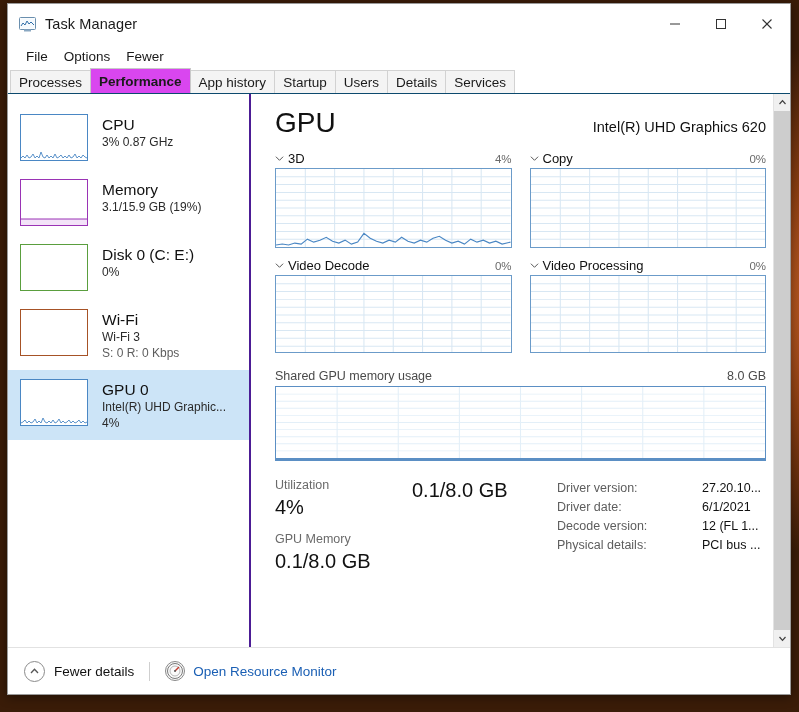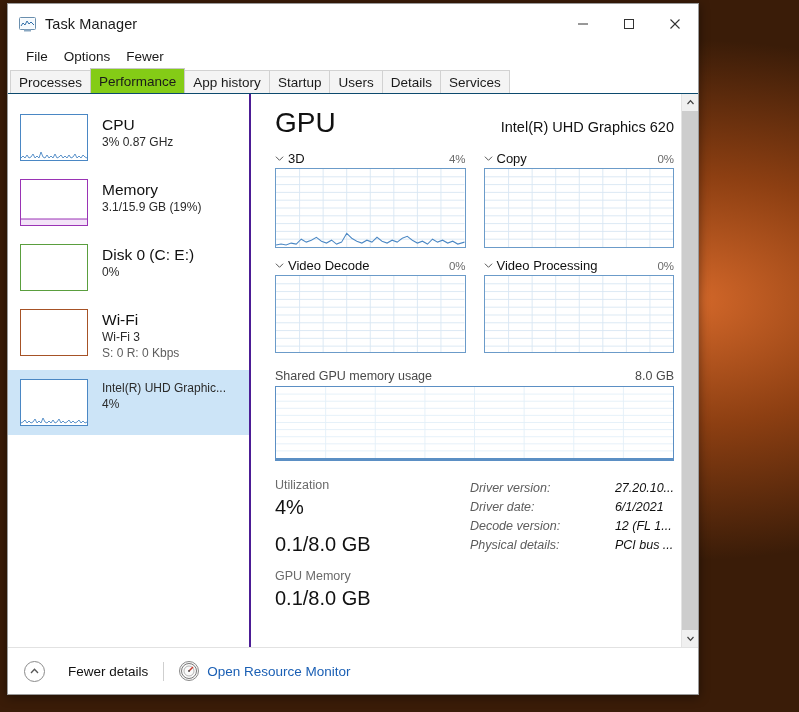--- a/index.html
+++ b/index.html
@@ -14,21 +14,21 @@
       radial-gradient(ellipse 420px 260px at 690px 300px, #d4682a 0%, #8d3f12 48%, #3a1c08 100%),
       radial-gradient(ellipse 500px 400px at 120px 690px, #c86a1e 0%, #6e3a12 60%, #2a1405 100%),
       linear-gradient(150deg, #8a5520 0%, #a8601f 30%, #5d2f0c 65%, #24120a 100%);
     position: relative;
   }
 
   
   .window {
     position: absolute;
     left: 7px; top: 3px;
-    width: 692px; height: 692px;
+    width: 784px; height: 692px;
     background: #ffffff;
     border: 1px solid #9a9a9a;
     display: flex; flex-direction: column;
     box-shadow: 0 2px 10px rgba(0,0,0,.45);
   }
 
   
   .titlebar {
     height: 40px; flex: 0 0 40px;
     display: flex; align-items: center;
@@ -82,25 +82,25 @@
     font-size: 13.5px; color: #1a1a1a;
     display: flex; align-items: center;
     border: 1px solid #d2d2d2;
     border-bottom: none;
     background: #f4f4f4;
     margin-right: -1px;
     cursor: default;
     position: relative;
   }
   .tab.active {
-    background: #84cc16;
+    background: #d946ef;
     height: 25px;
     border-color: #c9c9c9;
     z-index: 3;
-    font-weight: 400;
+    font-weight: 700;
     text-align: center;
   }
 
   
   .body-area {
     flex: 1 1 auto;
     display: flex;
     background: #ffffff;
     position: relative;
     overflow: hidden;
@@ -201,21 +201,21 @@
   
   .stats {
     margin-top: 16px;
     display: flex;
   }
   .stats-left { display: flex; flex-wrap: wrap; width: 280px; }
   .stat-block { width: 137px; margin-bottom: 11px; }
   .stat-label { font-size: 12.5px; color: #6a6a6a; line-height: 17px; }
   .stat-value { font-size: 20px; color: #111; line-height: 26px; }
 
-  .stats-right { margin-left: 2px; padding-top: 2px; font-style: italic; }
+  .stats-right { margin-left: 2px; padding-top: 2px; }
   .kv-row { display: flex; font-size: 12.5px; line-height: 19px; }
   .kv-key { width: 104px; color: #5d5d5d; }
   .kv-val { color: #111; margin-left: 41px; }
 
   
   .vscroll {
     position: absolute; right: 0; top: 0; bottom: 0;
     width: 17px;
     background: #f0f0f0;
     border-left: 1px solid #e3e3e3;
@@ -235,21 +235,21 @@
   
   .statusbar {
     height: 47px; flex: 0 0 47px;
     border-top: 1px solid #e2e2e2;
     display: flex; align-items: center;
     padding-left: 16px;
     background: #ffffff;
     font-size: 13.5px;
   }
   .fewer {
-    display: flex; align-items: center; gap: 23px;
+    display: flex; align-items: center; gap: 9px;
     color: #111; cursor: default;
   }
   .circle-icon {
     width: 21px; height: 21px; border-radius: 50%;
     border: 1px solid #8b8b8b;
     display: flex; align-items: center; justify-content: center;
     flex: 0 0 auto;
   }
   .divider {
     width: 1px; height: 19px; background: #cfcfcf;
@@ -374,20 +374,21 @@
       </div>
 
       <div class="side-item selected">
         <div class="side-thumb">
           <svg viewBox="0 0 68 47" preserveAspectRatio="none">
             <rect x="0.5" y="0.5" width="67" height="46" fill="#fff" stroke="#4a87c4"></rect>
             <polyline points="1,44 3,43 5,41 7,44 9,42 11,44 13,43 15,40 17,44 19,42 21,44 23,39 25,43 27,44 29,42 31,44 33,41 35,44 37,43 39,40 41,44 43,42 45,44 47,43 49,41 51,44 53,42 55,44 57,43 59,41 61,44 63,42 65,44 67,43" fill="none" stroke="#4a87c4" stroke-width="0.9"></polyline>
           </svg>
         </div>
         <div class="side-info">
+          <div class="side-title">GPU 0</div>
           <div class="side-sub">Intel(R) UHD Graphic...</div>
           <div class="side-sub">4%</div>
         </div>
       </div>
 
     </div>
 
     <div class="detail">
 
       <div class="detail-head">

